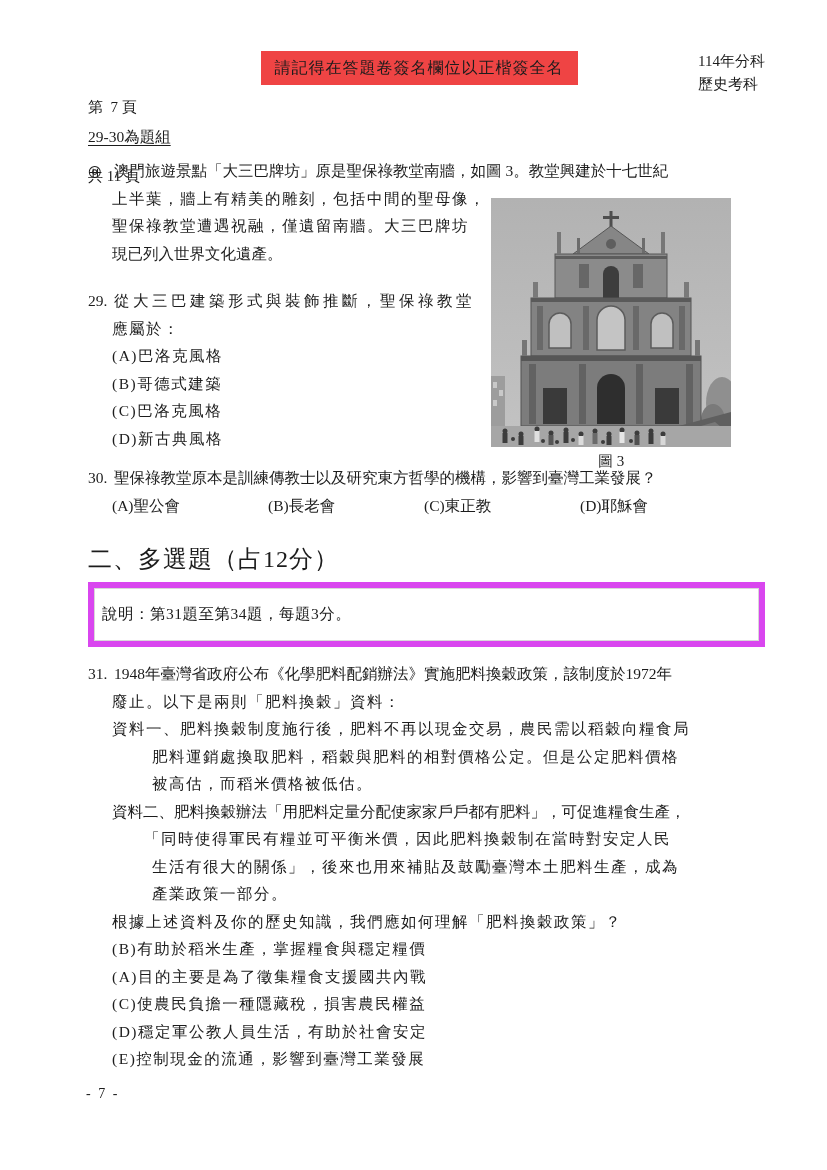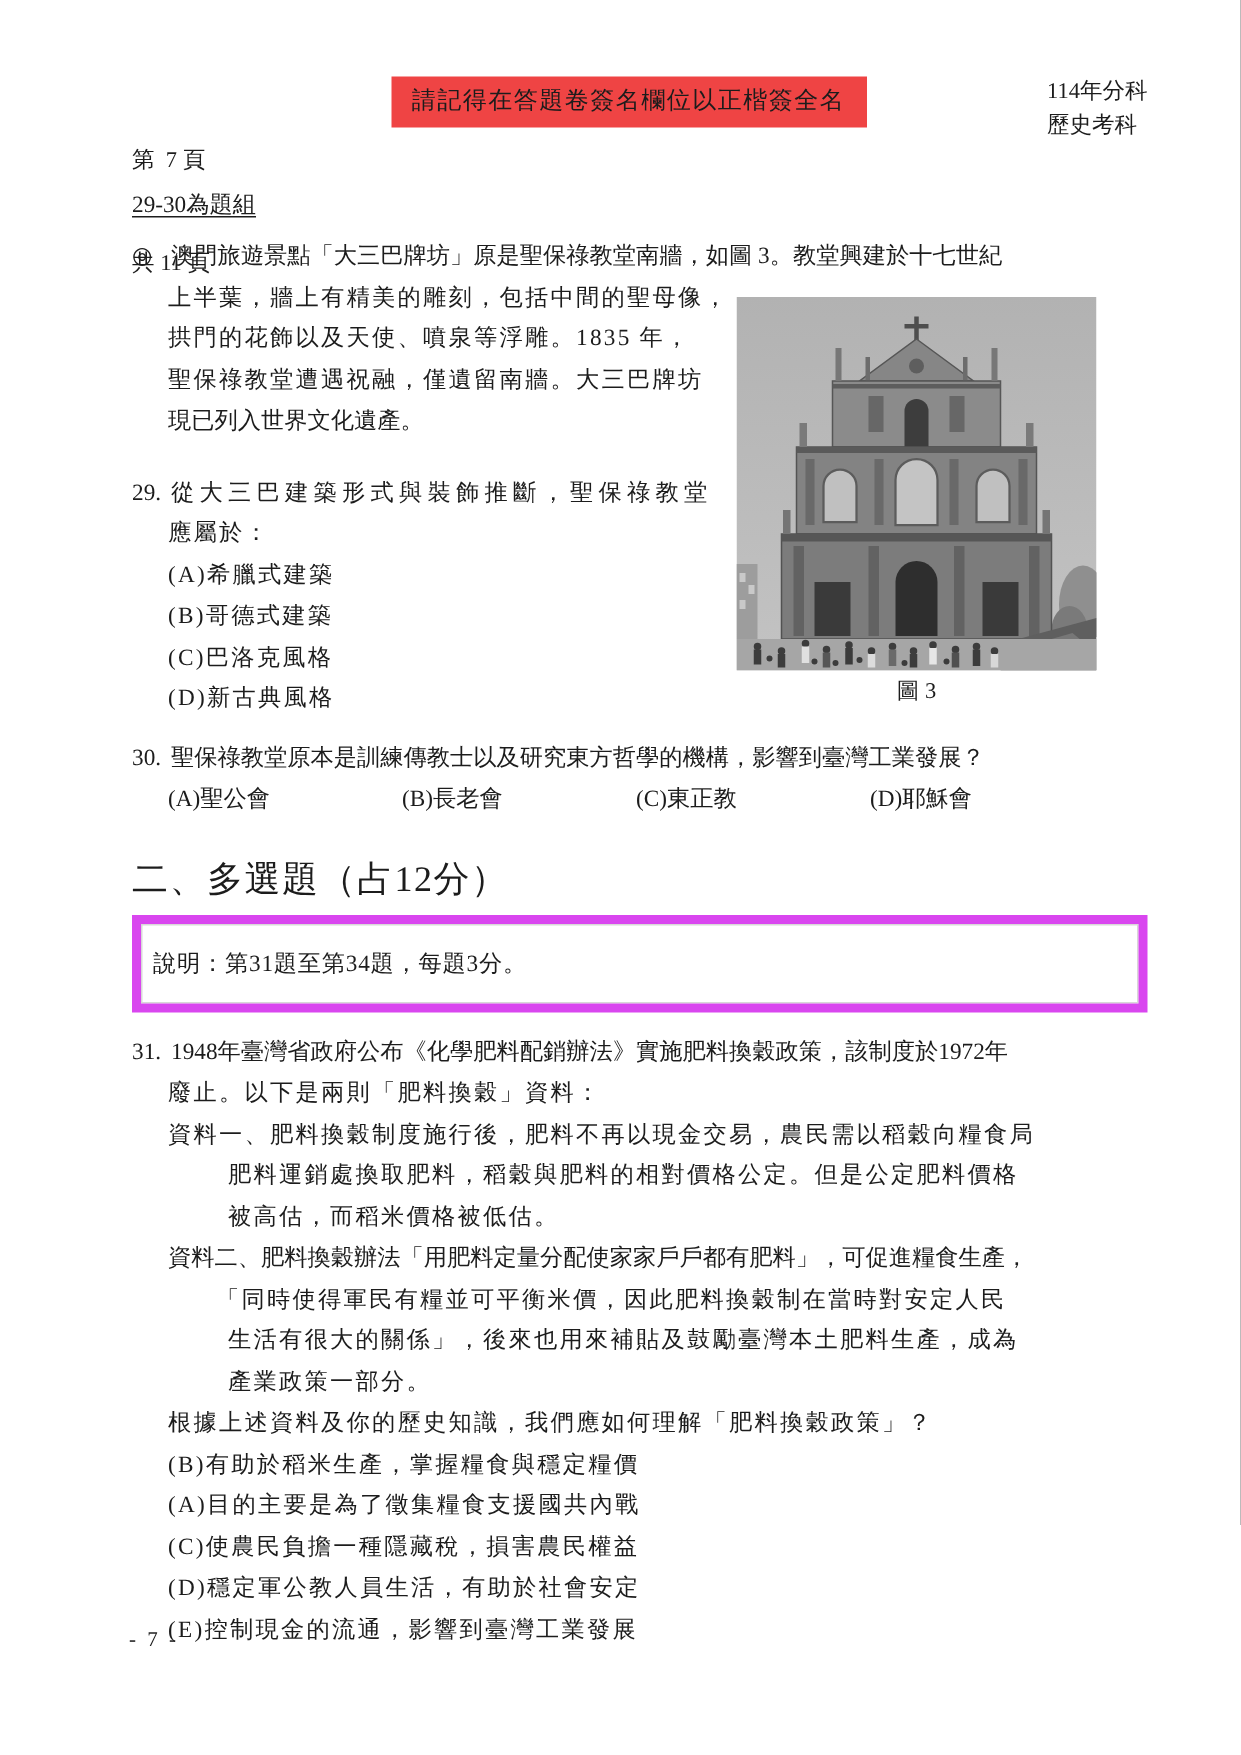--- a/index.html
+++ b/index.html
@@ -202,32 +202,31 @@
   <div class="content">
 
     <div class="group-label">29-30為題組</div>
 
     <div>
       <div class="line qrow">
         <span class="marker">◎</span>
         <span>澳門旅遊景點「大三巴牌坊」原是聖保祿教堂南牆，如圖 3。教堂興建於十七世紀</span>
       </div>
       <div class="line ind1 ls1">上半葉，牆上有精美的雕刻，包括中間的聖母像，</div>
-      <div class="line ind1 ls1">拱門的花飾以及天使、噴泉等浮雕。1835 年，</div>
       <div class="line ind1 ls1">聖保祿教堂遭遇祝融，僅遺留南牆。大三巴牌坊</div>
       <div class="line ind1">現已列入世界文化遺產。</div>
     </div>
 
     <div class="q29">
       <div class="line qrow">
         <span class="qnum">29.</span>
         <span class="ls2">從大三巴建築形式與裝飾推斷，聖保祿教堂</span>
       </div>
       <div class="line ind1 ls1">應屬於：</div>
-      <div class="line ind1 ls1">(A)希臘式建築</div>
+      <div class="line ind1 ls1">(A)巴洛克風格</div>
       <div class="line ind1 ls1">(B)哥德式建築</div>
       <div class="line ind1 ls1">(C)巴洛克風格</div>
       <div class="line ind1 ls1">(D)新古典風格</div>
     </div>
 
     <div class="q30">
       <div class="line qrow">
         <span class="qnum">30.</span>
         <span>聖保祿教堂原本是訓練傳教士以及研究東方哲學的機構，影響到臺灣工業發展？</span>
       </div>

